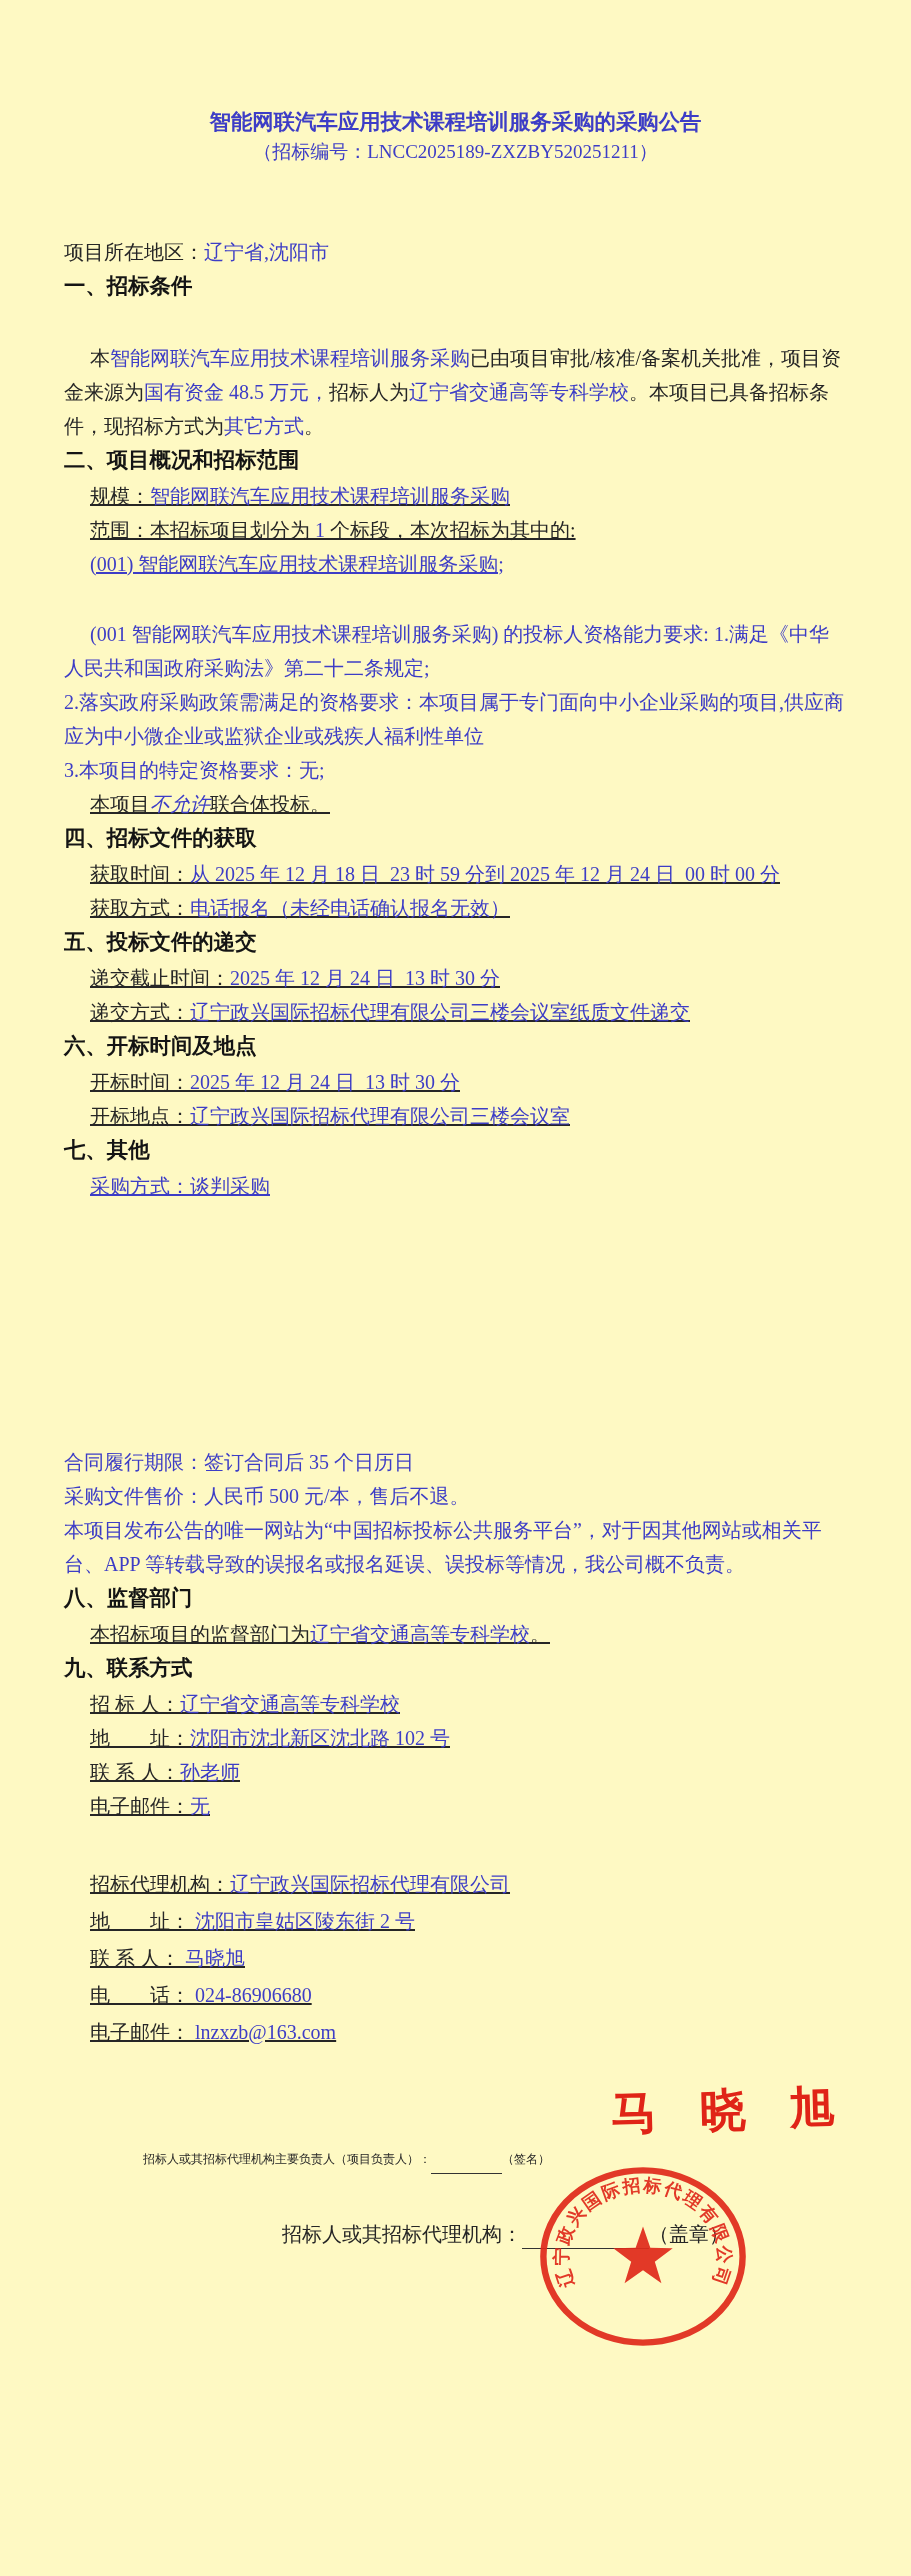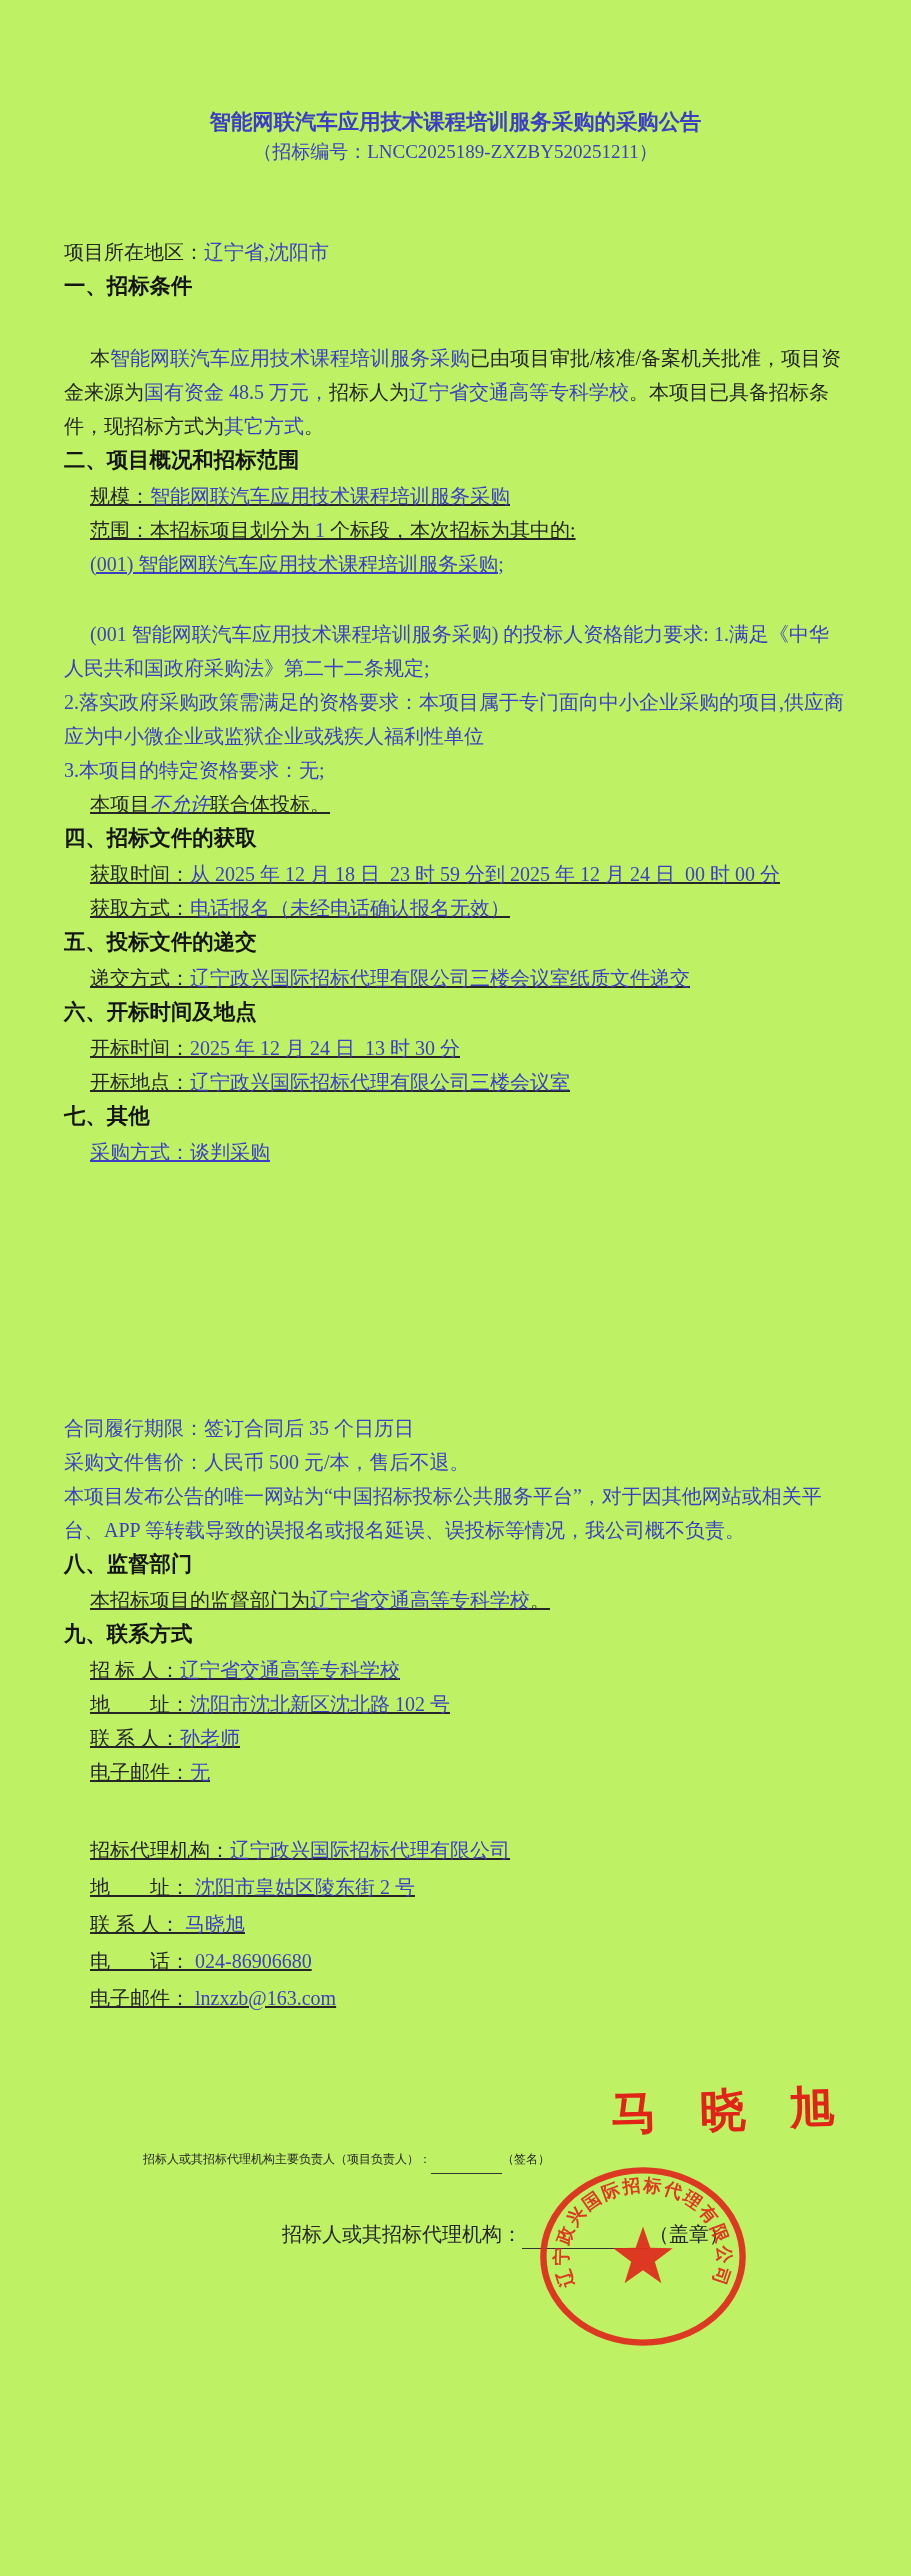--- a/index.html
+++ b/index.html
@@ -1,21 +1,21 @@
 <!DOCTYPE html>
 <html style="font-size:11.4px"><head>
 <meta charset="utf-8">
 <style>
   html,body{margin:0;padding:0;background:#ffffff;}
   .page{
     position:relative;
     width:911px;
     height:2576px;
     margin:0 auto;
-    background:#bef264;
+    background:#fef9c3;
     overflow:hidden;
     font-family:"Liberation Serif","DejaVu Serif",serif;
     color:#262626;
   }
   .content{padding:107px 64px 0 64px;}
   .title{
     text-align:center;font-size:21.4px;font-weight:bold;
     color:#3d3dc6;line-height:30px;
   }
   .subtitle{
@@ -79,20 +79,21 @@
     <p class="para ind blue">(001 智能网联汽车应用技术课程培训服务采购) 的投标人资格能力要求: 1.满足《中华人民共和国政府采购法》第二十二条规定;</p>
     <p class="para blue">2.落实政府采购政策需满足的资格要求：本项目属于专门面向中小企业采购的项目,供应商应为中小微企业或监狱企业或残疾人福利性单位</p>
     <p class="para blue">3.本项目的特定资格要求：无;</p>
     <div class="ln lv"><span>本项目</span><span class="blue it">不允许</span><span>联合体投标。</span></div>
 
     <div class="h">四、招标文件的获取</div>
     <div class="ln lv"><span>获取时间：</span><span class="blue">从 2025 年 12 月 18 日  23 时 59 分到 2025 年 12 月 24 日  00 时 00 分</span></div>
     <div class="ln lv"><span>获取方式：</span><span class="blue">电话报名（未经电话确认报名无效）</span></div>
 
     <div class="h">五、投标文件的递交</div>
+    <div class="ln lv"><span>递交截止时间：</span><span class="blue">2025 年 12 月 24 日  13 时 30 分</span></div>
     <div class="ln lv"><span>递交方式：</span><span class="blue">辽宁政兴国际招标代理有限公司三楼会议室纸质文件递交</span></div>
 
     <div class="h">六、开标时间及地点</div>
     <div class="ln lv"><span>开标时间：</span><span class="blue">2025 年 12 月 24 日  13 时 30 分</span></div>
     <div class="ln lv"><span>开标地点：</span><span class="blue">辽宁政兴国际招标代理有限公司三楼会议室</span></div>
 
     <div class="h">七、其他</div>
     <div class="ln lv blue">采购方式：谈判采购</div>
 
     <div class="spacer"></div>

